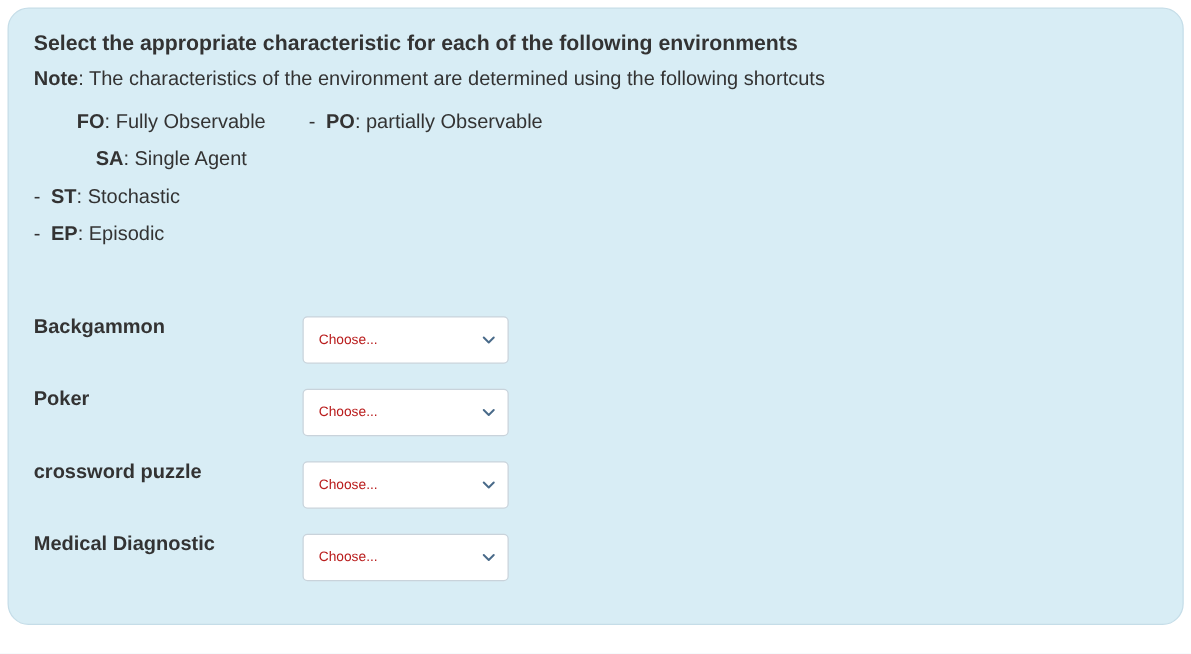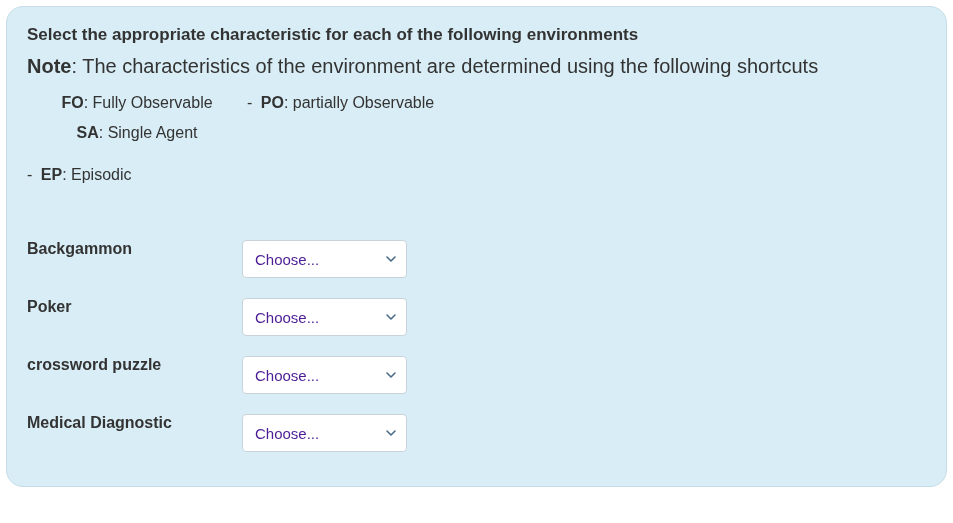--- a/index.html
+++ b/index.html
@@ -17,21 +17,21 @@
     padding:18px 20px 24px 20px;
     color:#2a2a2a;
   }
   .heading {
     font-weight:700;
     font-size:17px;
     color:#333;
     margin-bottom:10px;
   }
   .note-line {
-    font-size:20px;
+    font-size:16px;
     color:#333;
     margin-bottom:10px;
   }
   .note-line .note-label { font-weight:700; }
   .defs { margin-top:4px;text-align:center; }
   .def-row {
     display:flex;
     align-items:baseline;
     font-size:16px;
     color:#333;
@@ -57,22 +57,22 @@
     position:relative;
     width:165px;
   }
   .select-box {
     width:100%;
     height:38px;
     background:#fff;
     border:1px solid #c9d3db;
     border-radius:4px;
     padding:0 34px 0 12px;
-    font-size:15px;
-    color:#4c1d95;
+    font-size:11px;
+    color:#b91c1c;
     display:flex;
     align-items:center;
     cursor:pointer;
   }
   .select-wrap .chev {
     position:absolute;
     right:10px;
     top:50%;
     transform:translateY(-50%);
     pointer-events:none;
@@ -98,20 +98,23 @@
       <span class="def-col2">
         <span class="sep">  -  </span><span class="abbr">PO</span><span>: partially Observable</span>
       </span>
     </div>
     <div class="def-row">
       <span class="def-col1">
         <span class="abbr">SA</span><span>: Single Agent</span>
       </span>
     </div>
     <div class="def-row">
+      <span class="def-col2">
+        <span class="sep">- </span><span class="abbr">ST</span><span>: Stochastic</span>
+      </span>
     </div>
     <div class="def-row">
       <span class="def-col2">
         <span class="sep">- </span><span class="abbr">EP</span><span>: Episodic</span>
       </span>
     </div>
   </div>
 
   <div class="question-block">
 

